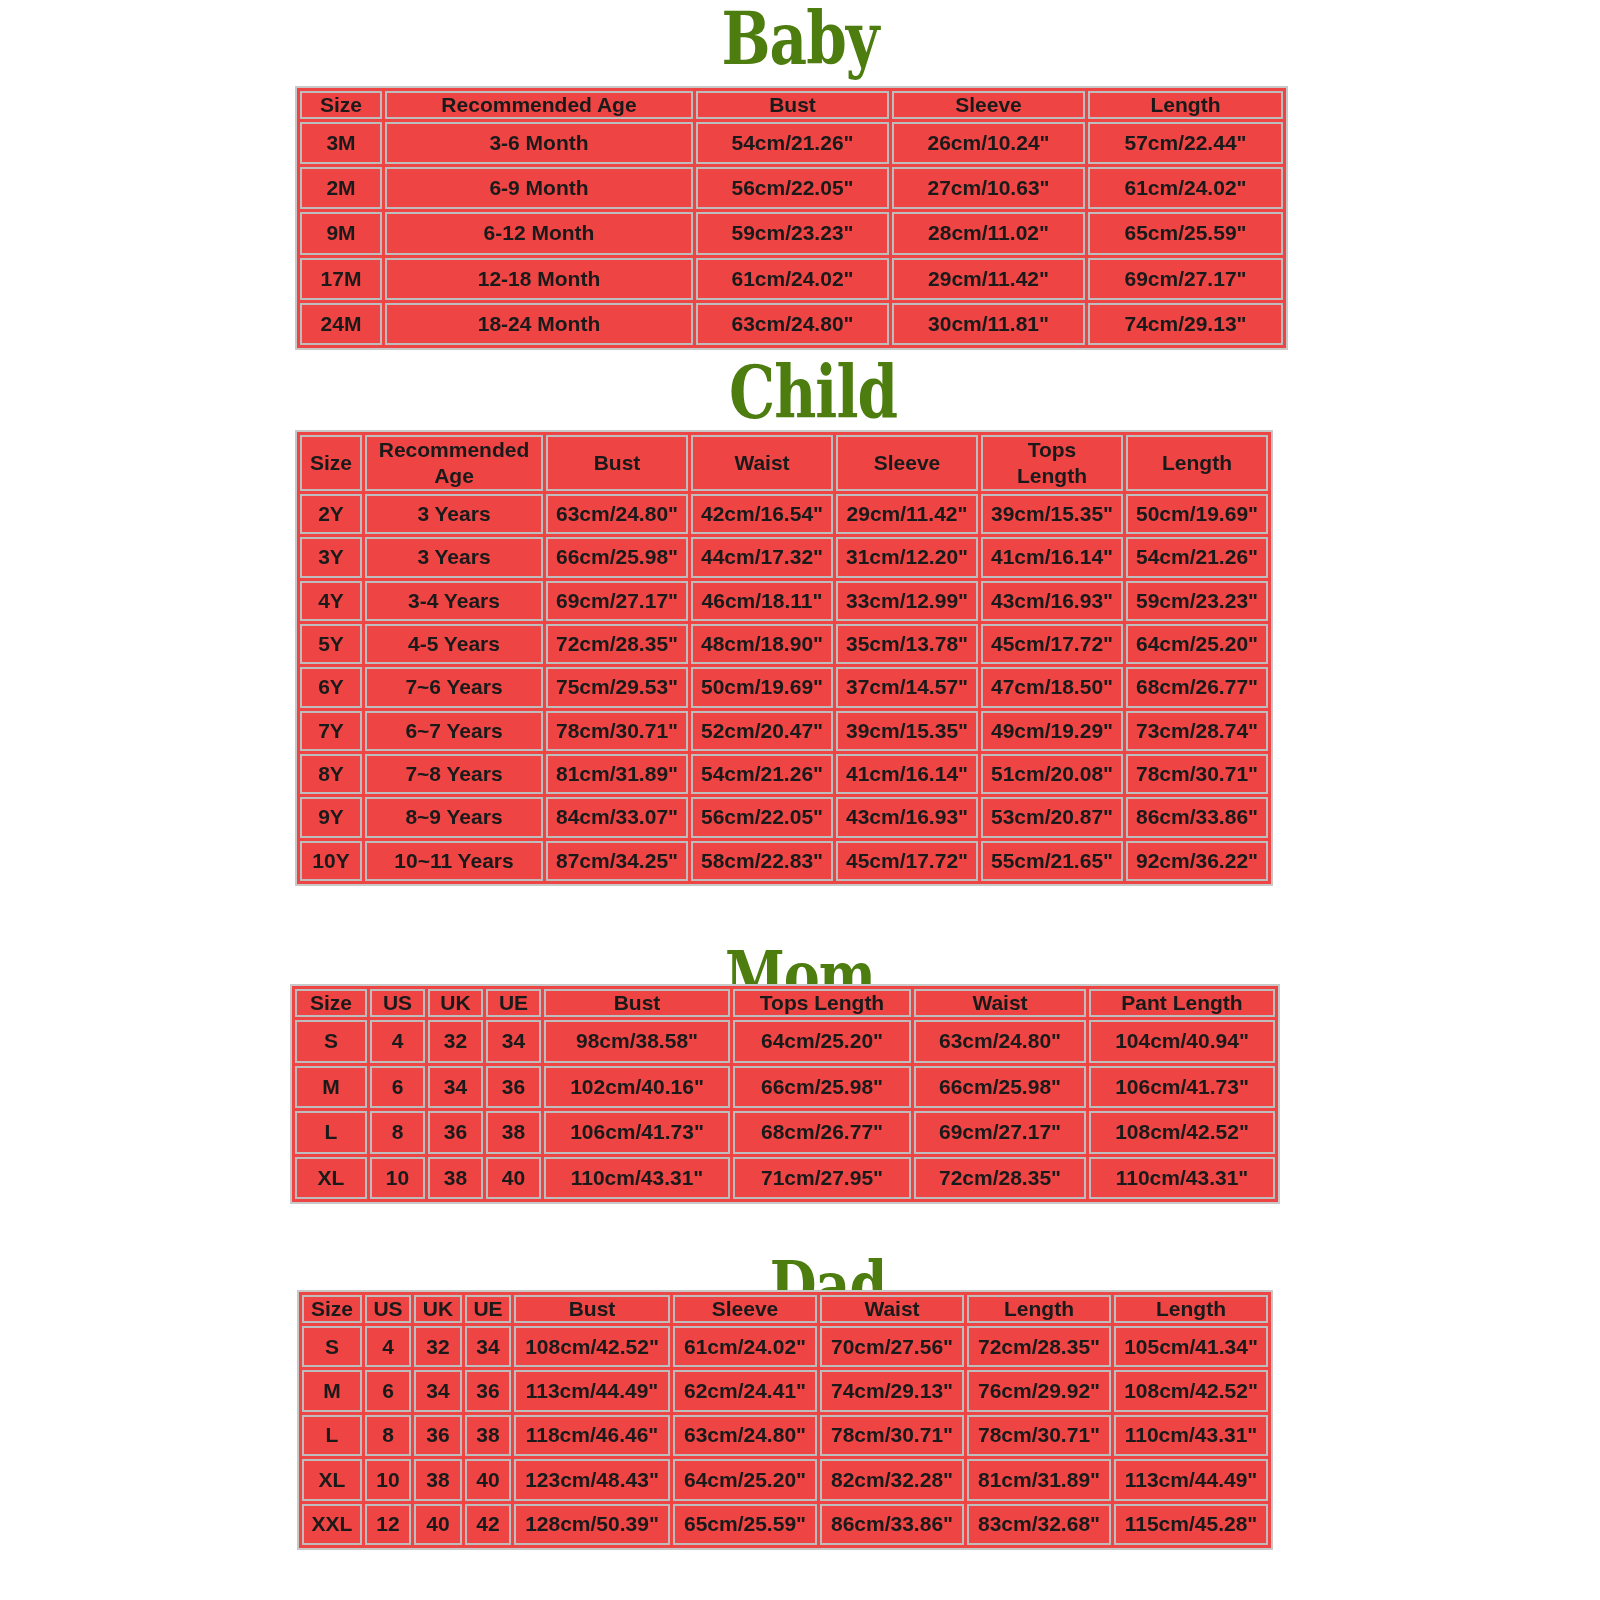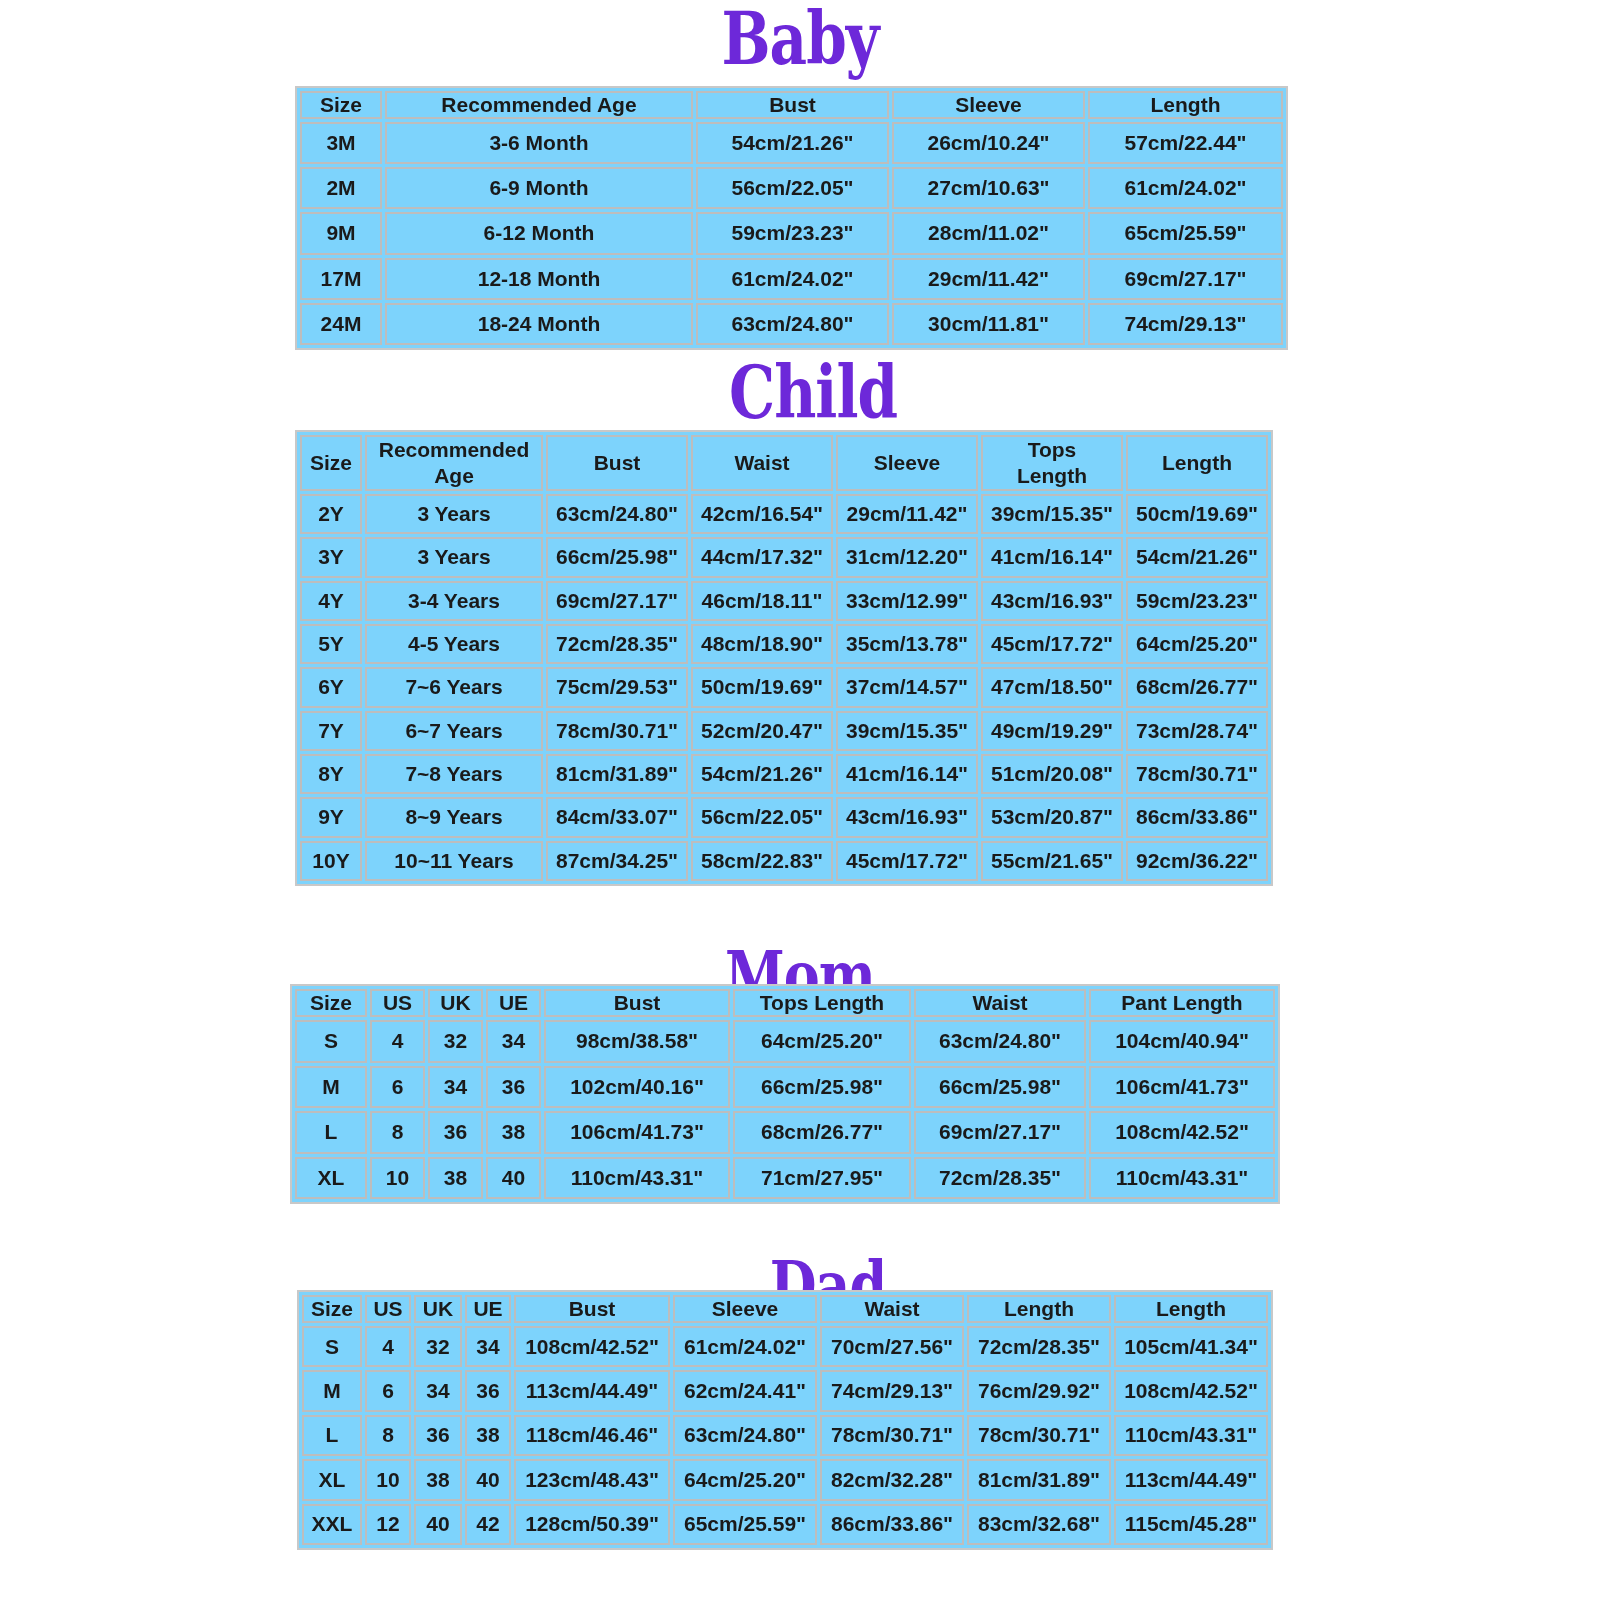--- a/index.html
+++ b/index.html
@@ -1,23 +1,23 @@
 <!DOCTYPE html>
 <html><head>
 <meta charset="utf-8">
 <style>
   html, body { margin:0; padding:0; background:#ffffff; }
   body { width:1600px; height:1600px; position:relative; overflow:hidden;
          font-family:"Liberation Sans", sans-serif; color:#111; }
   .heading { position:absolute; left:0; width:1600px; text-align:center;
-             font-family:"DejaVu Serif", serif; font-weight:bold; color:#6d28d9;
+             font-family:"DejaVu Serif", serif; font-weight:bold; color:#4d7c0f;
              letter-spacing:-1px; }
   .heading span { display:inline-block; transform:scaleY(1.25); }
   table.size-table { position:absolute; border-collapse:separate; border-spacing:3px;
-             border:2px solid #c8c8c8; background:#7dd3fc; table-layout:fixed; }
+             border:2px solid #c8c8c8; background:#ef4444; table-layout:fixed; }
   table.size-table td, table.size-table th {
              border:2px solid #bdbdbd; text-align:center; vertical-align:middle;
              font-weight:bold; font-size:21px; padding:0; color:#1a1a1a;
              white-space:nowrap; overflow:hidden; }
   table.size-table th { font-weight:bold; }
   th.wrap { white-space:normal; line-height:26px; }
 </style>
 </head>
 <body>
 

